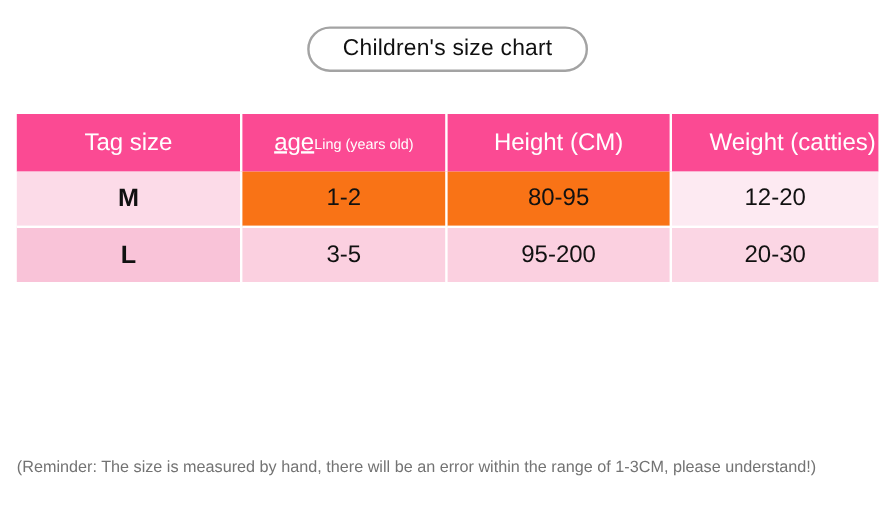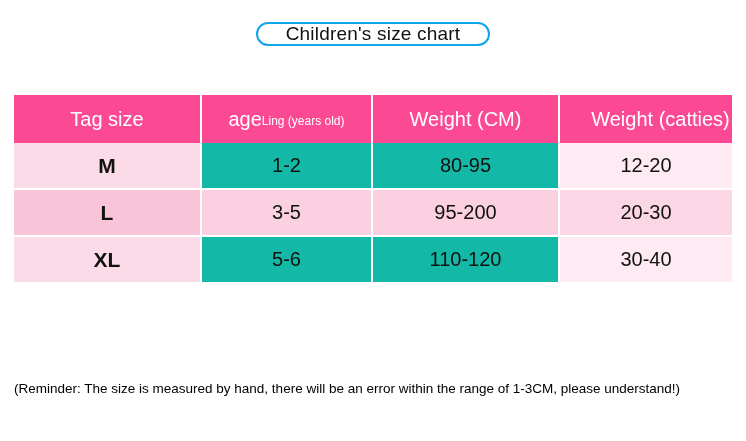--- a/index.html
+++ b/index.html
@@ -8,22 +8,22 @@
     background:#ffffff;
     font-family:"Liberation Sans", sans-serif;
     overflow:hidden;
   }
   .page{position:relative;width:746px;height:441px;}
 
   
   .title-pill{
     position:absolute;
     left:256px; top:22px;
-    width:234px; height:24px;
-    border:2px solid #0ea5e9;
+    width:234px; height:38px;
+    border:2px solid #a3a3a3;
     border-radius:20px;
     background:#ffffff;
     display:flex;align-items:center;justify-content:center;
     box-sizing:border-box;
   }
   .title-pill span{
     font-size:19px;
     color:#111111;
     letter-spacing:.2px;
     white-space:nowrap;
@@ -58,52 +58,52 @@
     font-weight:normal;
     font-size:20px;
     border-right:2px solid #ffffff;
     text-align:center;
     vertical-align:middle;
     padding:0;
     margin-left:43px;
   }
   thead th:last-child{border-right:none;padding-left:29px;}
   .hdr-age{display:inline-block;}
-  .hdr-age .big{font-size:20px;}
+  .hdr-age .big{font-size:20px;text-decoration:underline;}
   .hdr-age .small{font-size:12px;vertical-align:1px;}
 
   tbody td{
     height:45px;
     text-align:center;
     vertical-align:middle;
     font-size:20px;
     color:#111111;
     border-right:2px solid #ffffff;
     border-bottom:2px solid #ffffff;
     padding:0;
   }
   tbody td:last-child{border-right:none;}
   tbody tr:last-child td{border-bottom:none;}
   tbody td.tag{font-weight:bold;font-size:21px;}
 
   
-  tbody tr.r-light td{background:#14b8a6;}
+  tbody tr.r-light td{background:#f97316;}
   tbody tr.r-dark  td{background:#fbd0e0;}
   
   tbody tr.r-light td.tag{background:#fcdbe8;}
   tbody tr.r-dark  td.tag{background:#f9c3d8;}
   tbody tr.r-light td.col4{background:#fdeaf2;}
   tbody tr.r-dark  td.col4{background:#fbd6e4;margin-top:48px;}
 
   
   .note{
     position:absolute;
     left:14px; top:379px;
     width:718px;
-    color:#000000;
+    color:#737373;
     font-size:13.5px;
     line-height:19px;
   }
 </style>
 </head>
 <body>
 
 <div class="page">
 
   <div class="title-pill">
@@ -119,41 +119,35 @@
         <col class="c4">
     </colgroup>
     <thead>
       <tr>
         <th>Tag size</th>
         <th>
           <span class="hdr-age">
             <span class="big">age</span><span class="small">Ling (years old)</span>
           </span>
         </th>
-        <th>Weight (CM)</th>
+        <th>Height (CM)</th>
         <th>Weight (catties)</th>
       </tr>
     </thead>
     <tbody>
       <tr class="r-light">
         <td class="tag">M</td>
         <td>1-2</td>
         <td>80-95</td>
         <td class="col4">12-20</td>
       </tr>
       <tr class="r-dark">
         <td class="tag">L</td>
         <td>3-5</td>
         <td>95-200</td>
         <td class="col4">20-30</td>
       </tr>
-      <tr class="r-light">
-        <td class="tag">XL</td>
-        <td>5-6</td>
-        <td>110-120</td>
-        <td class="col4">30-40</td>
-      </tr>
     </tbody>
   </table>
 
   <div class="note">(Reminder: The size is measured by hand, there will be an error within the range of 1-3CM, please understand!)</div>
 
 </div>
 
 </body></html>

